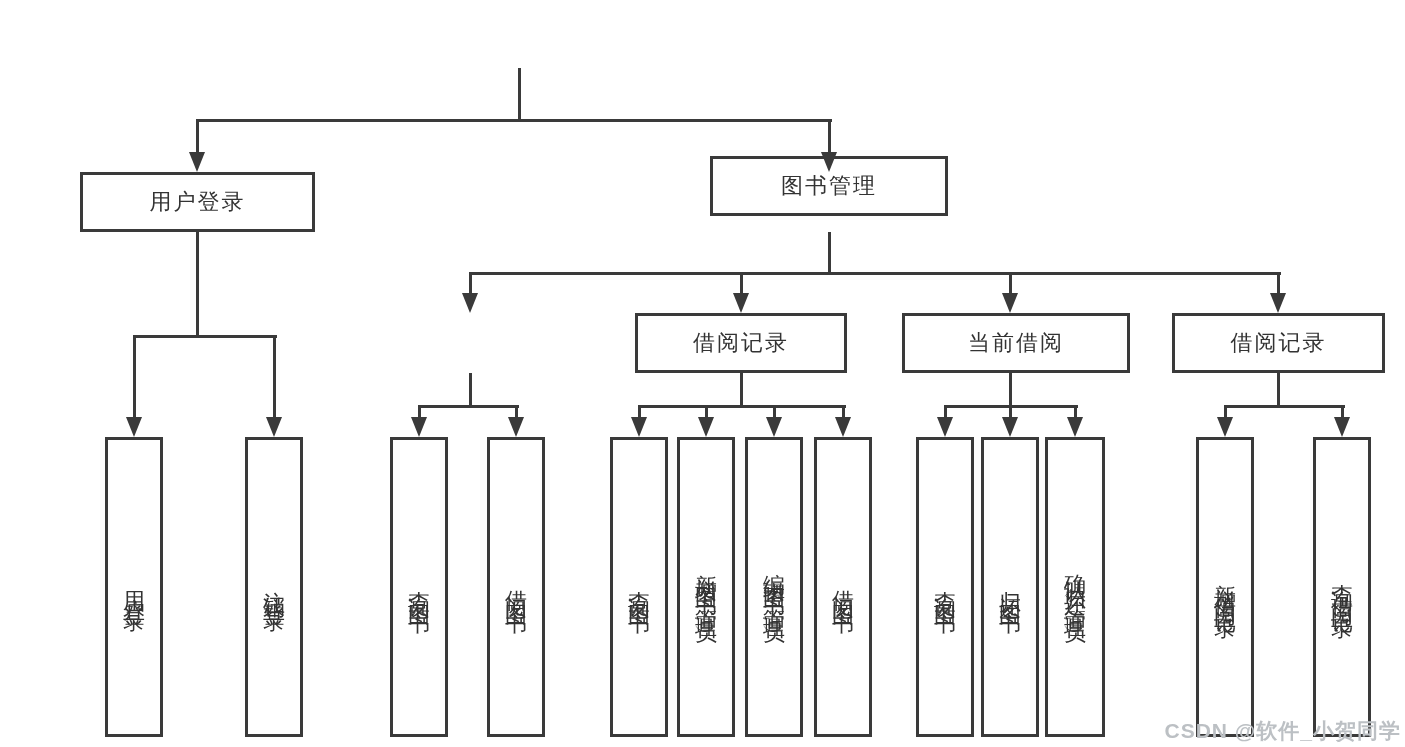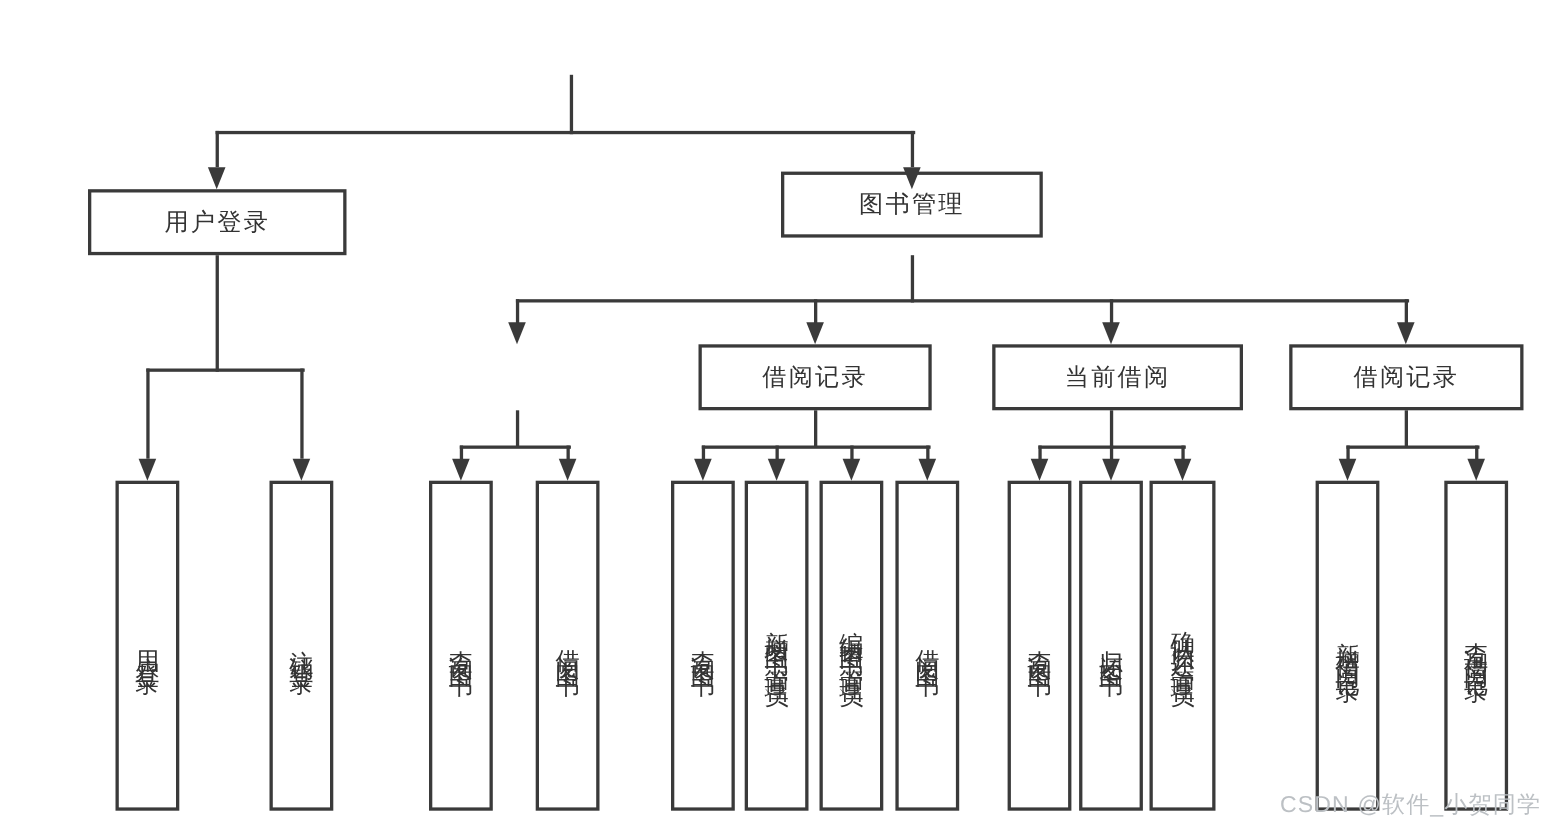--- a/index.html
+++ b/index.html
@@ -28,20 +28,21 @@
   .arrow{
     position:absolute;width:0;height:0;
     border-left:8px solid transparent;
     border-right:8px solid transparent;
     border-top:20px solid var(--line);
   }
   .watermark{
     position:absolute;right:4px;bottom:2px;
     color:var(--watermark);font-size:21px;letter-spacing:1px;
     white-space:nowrap;
+    font-weight:bold;
   }
 </style>
 </head>
 <body>
 
 <div class="canvas">
 
 
   <div class="box" style="left:80px;top:172px;width:235px;height:60px">用户登录</div>
   <div class="box" style="left:710px;top:156px;width:238px;height:60px">图书管理</div>

